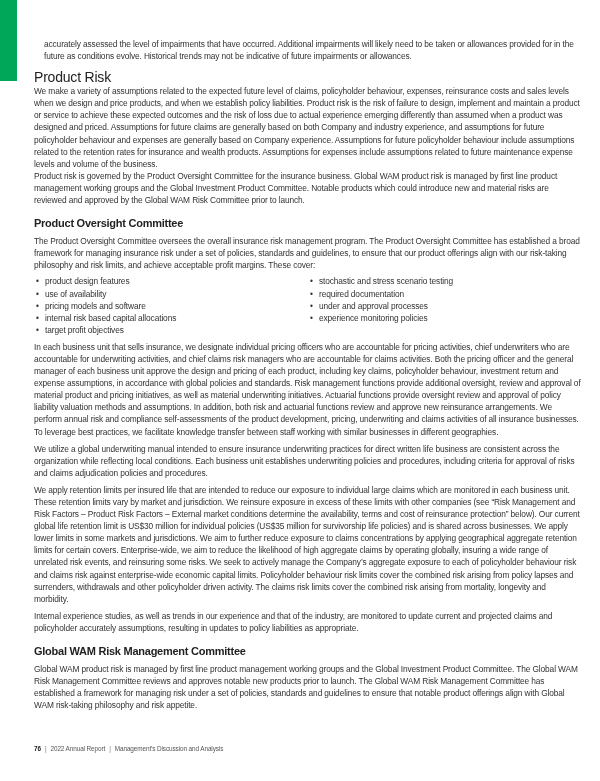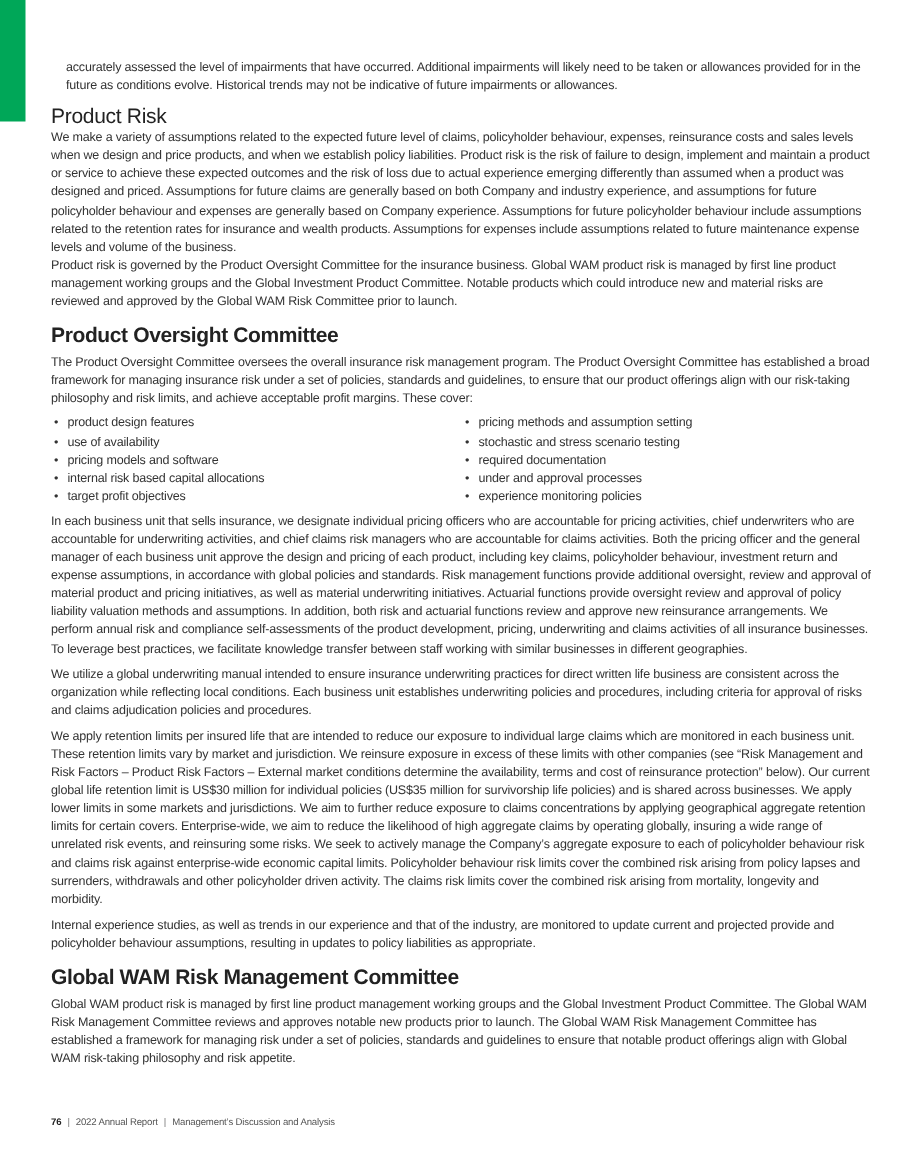--- a/index.html
+++ b/index.html
@@ -6,21 +6,21 @@
   body {
     width: 600px; height: 781px; position: relative; overflow: hidden;
     font-family: "Liberation Sans", sans-serif; color: #333333;
   }
   .green-bar { position: absolute; left: 0; top: 0; width: 17px; height: 81px; background: #00a758; }
   .page { position: absolute; left: 34px; top: 0; width: 548px; }
   p, li { font-size: 8.35px; line-height: 12.1px; letter-spacing: -0.12px; margin: 0; }
   .intro { margin-left: 10px; margin-top: 38px; }
   h1 { font-size: 14px; font-weight: normal; color: #222222; margin: 7px 0 0 0; line-height: 16px; letter-spacing: -0.2px; }
   h2.blue { font-size: 8.8px; font-weight: bold; color: #1a6fb0; margin: 11px 0 0 0; line-height: 11px; letter-spacing: -0.2px; }
-  h3 { font-size: 14px; font-weight: bold; color: #222222; margin: 12px 0 6px 0; line-height: 11px; letter-spacing: -0.25px; }
+  h3 { font-size: 11px; font-weight: bold; color: #222222; margin: 12px 0 6px 0; line-height: 11px; letter-spacing: -0.25px; }
   .para { margin-bottom: 5px; }
   .bullets { display: flex; margin: 4px 0 5px 0; }
   .bullets ul { list-style: none; margin: 0; padding: 0; width: 274px; }
   .bullets li { position: relative; padding-left: 11px; }
   .bullets li::before { content: "\2022"; position: absolute; left: 2px; top: 0; }
   .footer { position: absolute; left: 34px; top: 745px; font-size: 6.4px; color: #555555; letter-spacing: -0.1px; }
   .footer .pg { font-weight: bold; color: #222222; }
   .footer .sep { margin: 0 4px; color: #777777; }
 </style>
 </head>
@@ -41,32 +41,31 @@
 
   <div class="bullets">
     <ul>
       <li>product design features</li>
       <li>use of availability</li>
       <li>pricing models and software</li>
       <li>internal risk based capital allocations</li>
       <li>target profit objectives</li>
     </ul>
     <ul>
-      <li>pricing methods and assumption setting</li>
       <li>stochastic and stress scenario testing</li>
       <li>required documentation</li>
       <li>under and approval processes</li>
       <li>experience monitoring policies</li>
     </ul>
   </div>
 
   <p class="para">In each business unit that sells insurance, we designate individual pricing officers who are accountable for pricing activities, chief underwriters who are accountable for underwriting activities, and chief claims risk managers who are accountable for claims activities. Both the pricing officer and the general manager of each business unit approve the design and pricing of each product, including key claims, policyholder behaviour, investment return and expense assumptions, in accordance with global policies and standards. Risk management functions provide additional oversight, review and approval of material product and pricing initiatives, as well as material underwriting initiatives. Actuarial functions provide oversight review and approval of policy liability valuation methods and assumptions. In addition, both risk and actuarial functions review and approve new reinsurance arrangements. We perform annual risk and compliance self-assessments of the product development, pricing, underwriting and claims activities of all insurance businesses. To leverage best practices, we facilitate knowledge transfer between staff working with similar businesses in different geographies.</p>
   <p class="para">We utilize a global underwriting manual intended to ensure insurance underwriting practices for direct written life business are consistent across the organization while reflecting local conditions. Each business unit establishes underwriting policies and procedures, including criteria for approval of risks and claims adjudication policies and procedures.</p>
   <p class="para">We apply retention limits per insured life that are intended to reduce our exposure to individual large claims which are monitored in each business unit. These retention limits vary by market and jurisdiction. We reinsure exposure in excess of these limits with other companies (see “Risk Management and Risk Factors – Product Risk Factors – External market conditions determine the availability, terms and cost of reinsurance protection” below). Our current global life retention limit is US$30 million for individual policies (US$35 million for survivorship life policies) and is shared across businesses. We apply lower limits in some markets and jurisdictions. We aim to further reduce exposure to claims concentrations by applying geographical aggregate retention limits for certain covers. Enterprise-wide, we aim to reduce the likelihood of high aggregate claims by operating globally, insuring a wide range of unrelated risk events, and reinsuring some risks. We seek to actively manage the Company’s aggregate exposure to each of policyholder behaviour risk and claims risk against enterprise-wide economic capital limits. Policyholder behaviour risk limits cover the combined risk arising from policy lapses and surrenders, withdrawals and other policyholder driven activity. The claims risk limits cover the combined risk arising from mortality, longevity and morbidity.</p>
-  <p class="para">Internal experience studies, as well as trends in our experience and that of the industry, are monitored to update current and projected provide and policyholder behaviour assumptions, resulting in updates to policy liabilities as appropriate.</p>
+  <p class="para">Internal experience studies, as well as trends in our experience and that of the industry, are monitored to update current and projected claims and policyholder accurately assumptions, resulting in updates to policy liabilities as appropriate.</p>
 
   <h3>Global WAM Risk Management Committee</h3>
   <p>Global WAM product risk is managed by first line product management working groups and the Global Investment Product Committee. The Global WAM Risk Management Committee reviews and approves notable new products prior to launch. The Global WAM Risk Management Committee has established a framework for managing risk under a set of policies, standards and guidelines to ensure that notable product offerings align with Global WAM risk-taking philosophy and risk appetite.</p>
 </div>
 
 <div class="footer">
   <span class="pg">76</span><span class="sep">|</span><span>2022 Annual Report</span><span class="sep">|</span><span>Management’s Discussion and Analysis</span>
 </div>
 
 </body></html>

